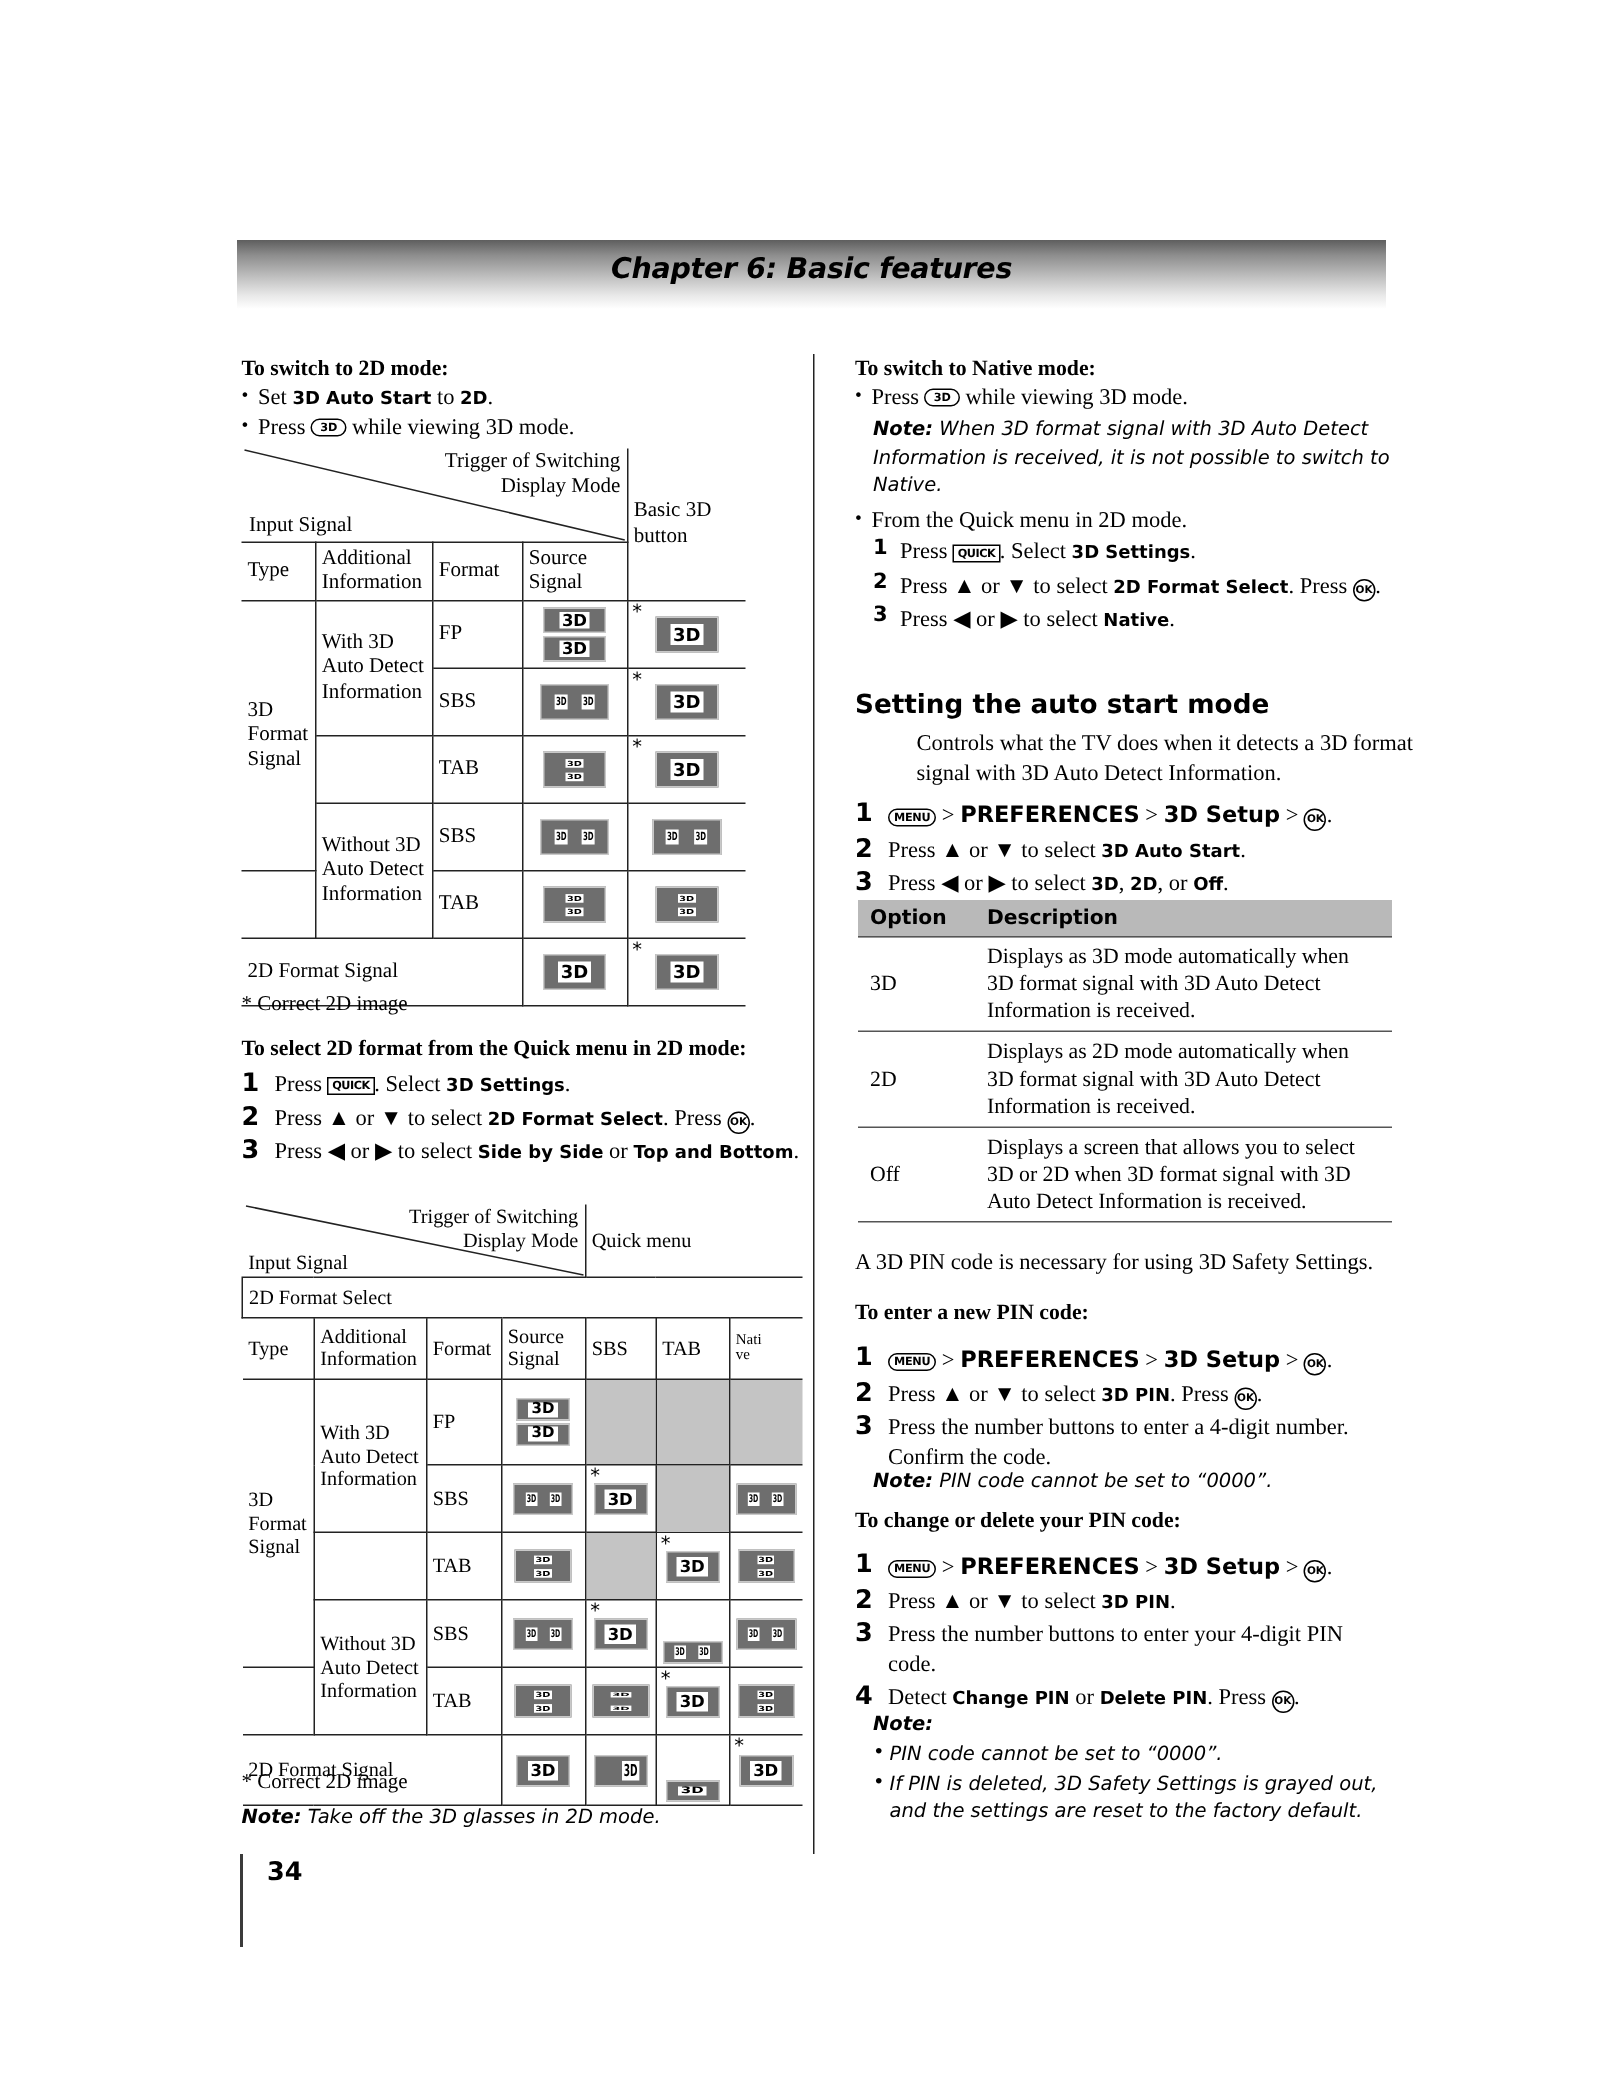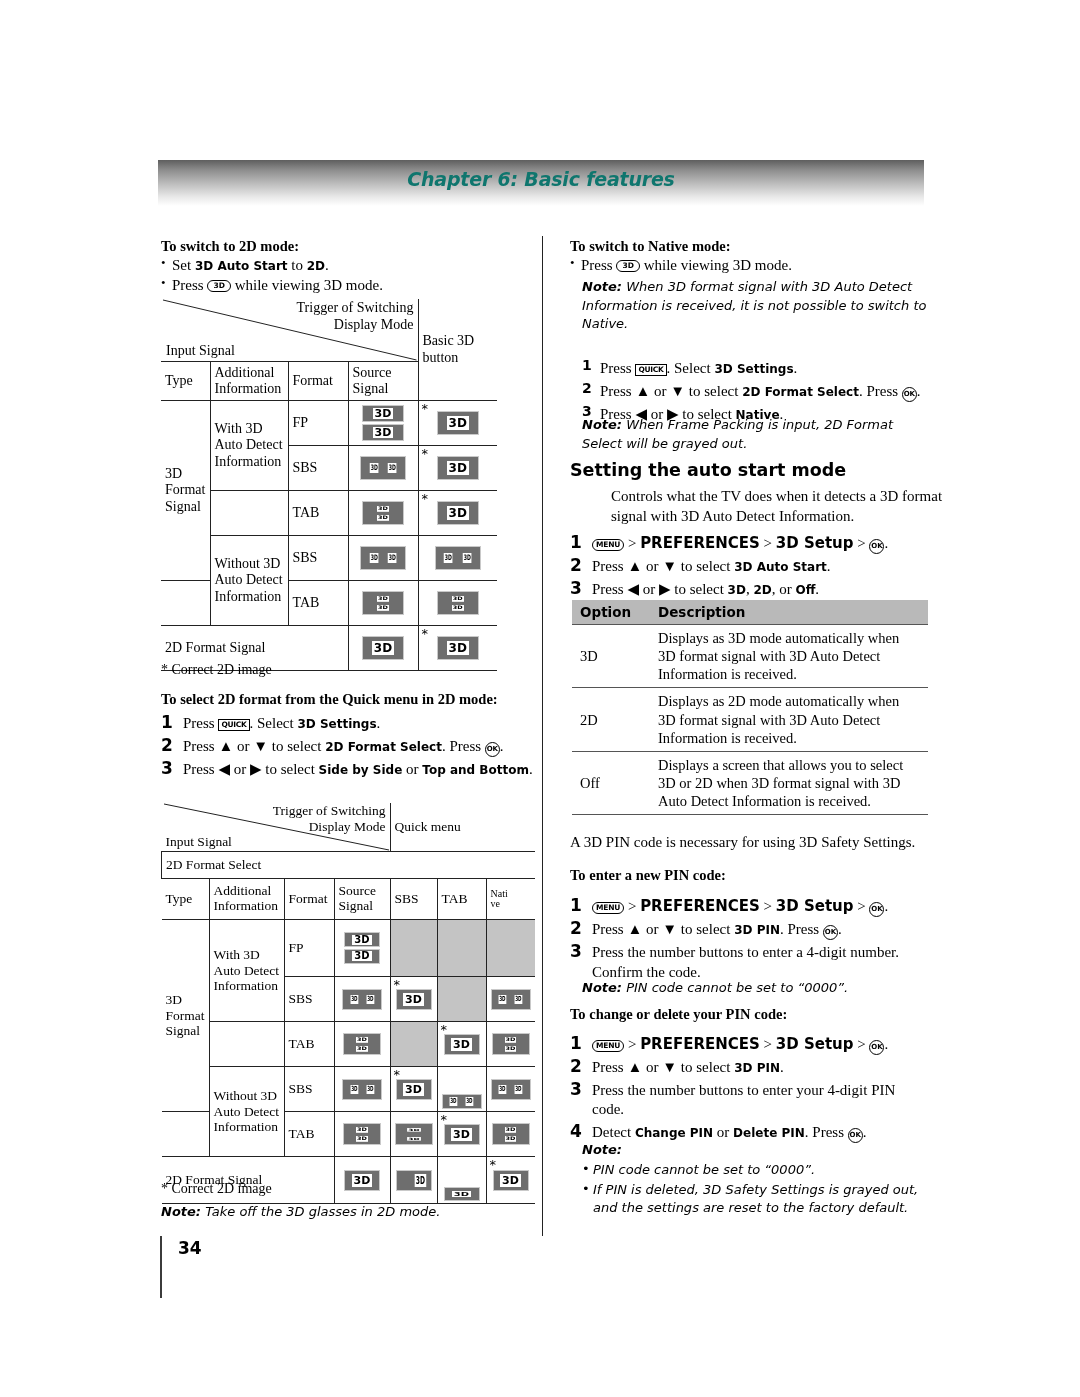--- a/index.html
+++ b/index.html
@@ -7,21 +7,21 @@
        font-family:"Liberation Serif",serif;color:#000;
        -webkit-font-smoothing:antialiased;}
 
   .page{position:absolute;left:0;top:0;width:1080px;height:1397px;overflow:hidden;}
 
   
   .hdr-band{position:absolute;left:158px;top:160px;width:766px;height:46px;
      background:linear-gradient(to bottom,#5e5e5e 0%,#8d8d8d 22%,#c2c2c2 55%,#e8e8e8 80%,#ffffff 100%);}
   .hdr-title{position:absolute;left:158px;top:168px;width:766px;text-align:center;
      font-family:"DejaVu Sans",sans-serif;font-weight:bold;font-style:italic;
-     font-size:19px;letter-spacing:-0.2px;color:#0f766e;}
+     font-size:19px;letter-spacing:-0.2px;color:#000000;}
 
   
   .col-rule{position:absolute;left:542px;top:236px;width:1px;height:1000px;background:#222;}
   .page-rule{position:absolute;left:160px;top:1236px;width:2px;height:62px;background:#3b3b3b;}
   .page-num{position:absolute;left:178px;top:1238px;font-family:"DejaVu Sans",sans-serif;
      font-weight:bold;font-size:17px;}
 
   
   .colL{position:absolute;left:161px;width:372px;}
   .colR{position:absolute;left:570px;width:358px;}
@@ -543,36 +543,38 @@
     <div class="h-sub">To switch to Native mode:</div>
   </div>
   <div class="colR" style="top:255px;">
     <ul class="bul">
         <li><span>Press </span><span class="key3d">3D</span><span> while viewing 3D mode.</span></li>
       </ul>
   </div>
   <div class="colR" style="top:277px;left:582px;width:346px;">
     <span class="ital"><b>Note:</b><span> When 3D format signal with 3D Auto Detect Information is received, it is not possible to switch to Native.</span></span>
   </div>
+  <div class="colR" style="top:337px;">
+    <ul class="bul">
+        <li>From the Quick menu in 2D mode.</li>
+      </ul>
+  </div>
   <div class="colR" style="top:357px;left:582px;width:346px;">
     <div class="step">
       <div class="num" style="font-size:14px;width:18px;flex:0 0 18px;">1</div>
       <div class="bod"><span>Press </span><span class="keyquick">QUICK</span><span>. Select </span><span class="bsans">3D Settings</span><span>.</span></div>
     </div>
     <div class="step">
       <div class="num" style="font-size:14px;width:18px;flex:0 0 18px;">2</div>
       <div class="bod"><span>Press ▲ or ▼ to select </span><span class="bsans">2D Format Select</span><span>. Press </span><span class="keyok">OK</span><span>.</span></div>
     </div>
     <div class="step">
       <div class="num" style="font-size:14px;width:18px;flex:0 0 18px;">3</div>
       <div class="bod"><span>Press ◀ or ▶ to select </span><span class="bsans">Native</span><span>.</span></div>
     </div>
-  </div>
-  <div class="colR" style="top:415px;left:582px;width:348px;">
-    <span class="ital"><b>Note:</b><span> When Frame Packing is input, 2D Format Select will be grayed out.</span></span>
   </div>
 
   <div class="colR" style="top:460px;">
     <div class="h-sec">Setting the auto start mode</div>
   </div>
   <div class="colR" style="top:487px;margin-left:41px;">
     <div class="p">Controls what the TV does when it detects a 3D format signal with 3D Auto Detect Information.</div>
   </div>
 
   <div class="colR" style="top:532px;">

